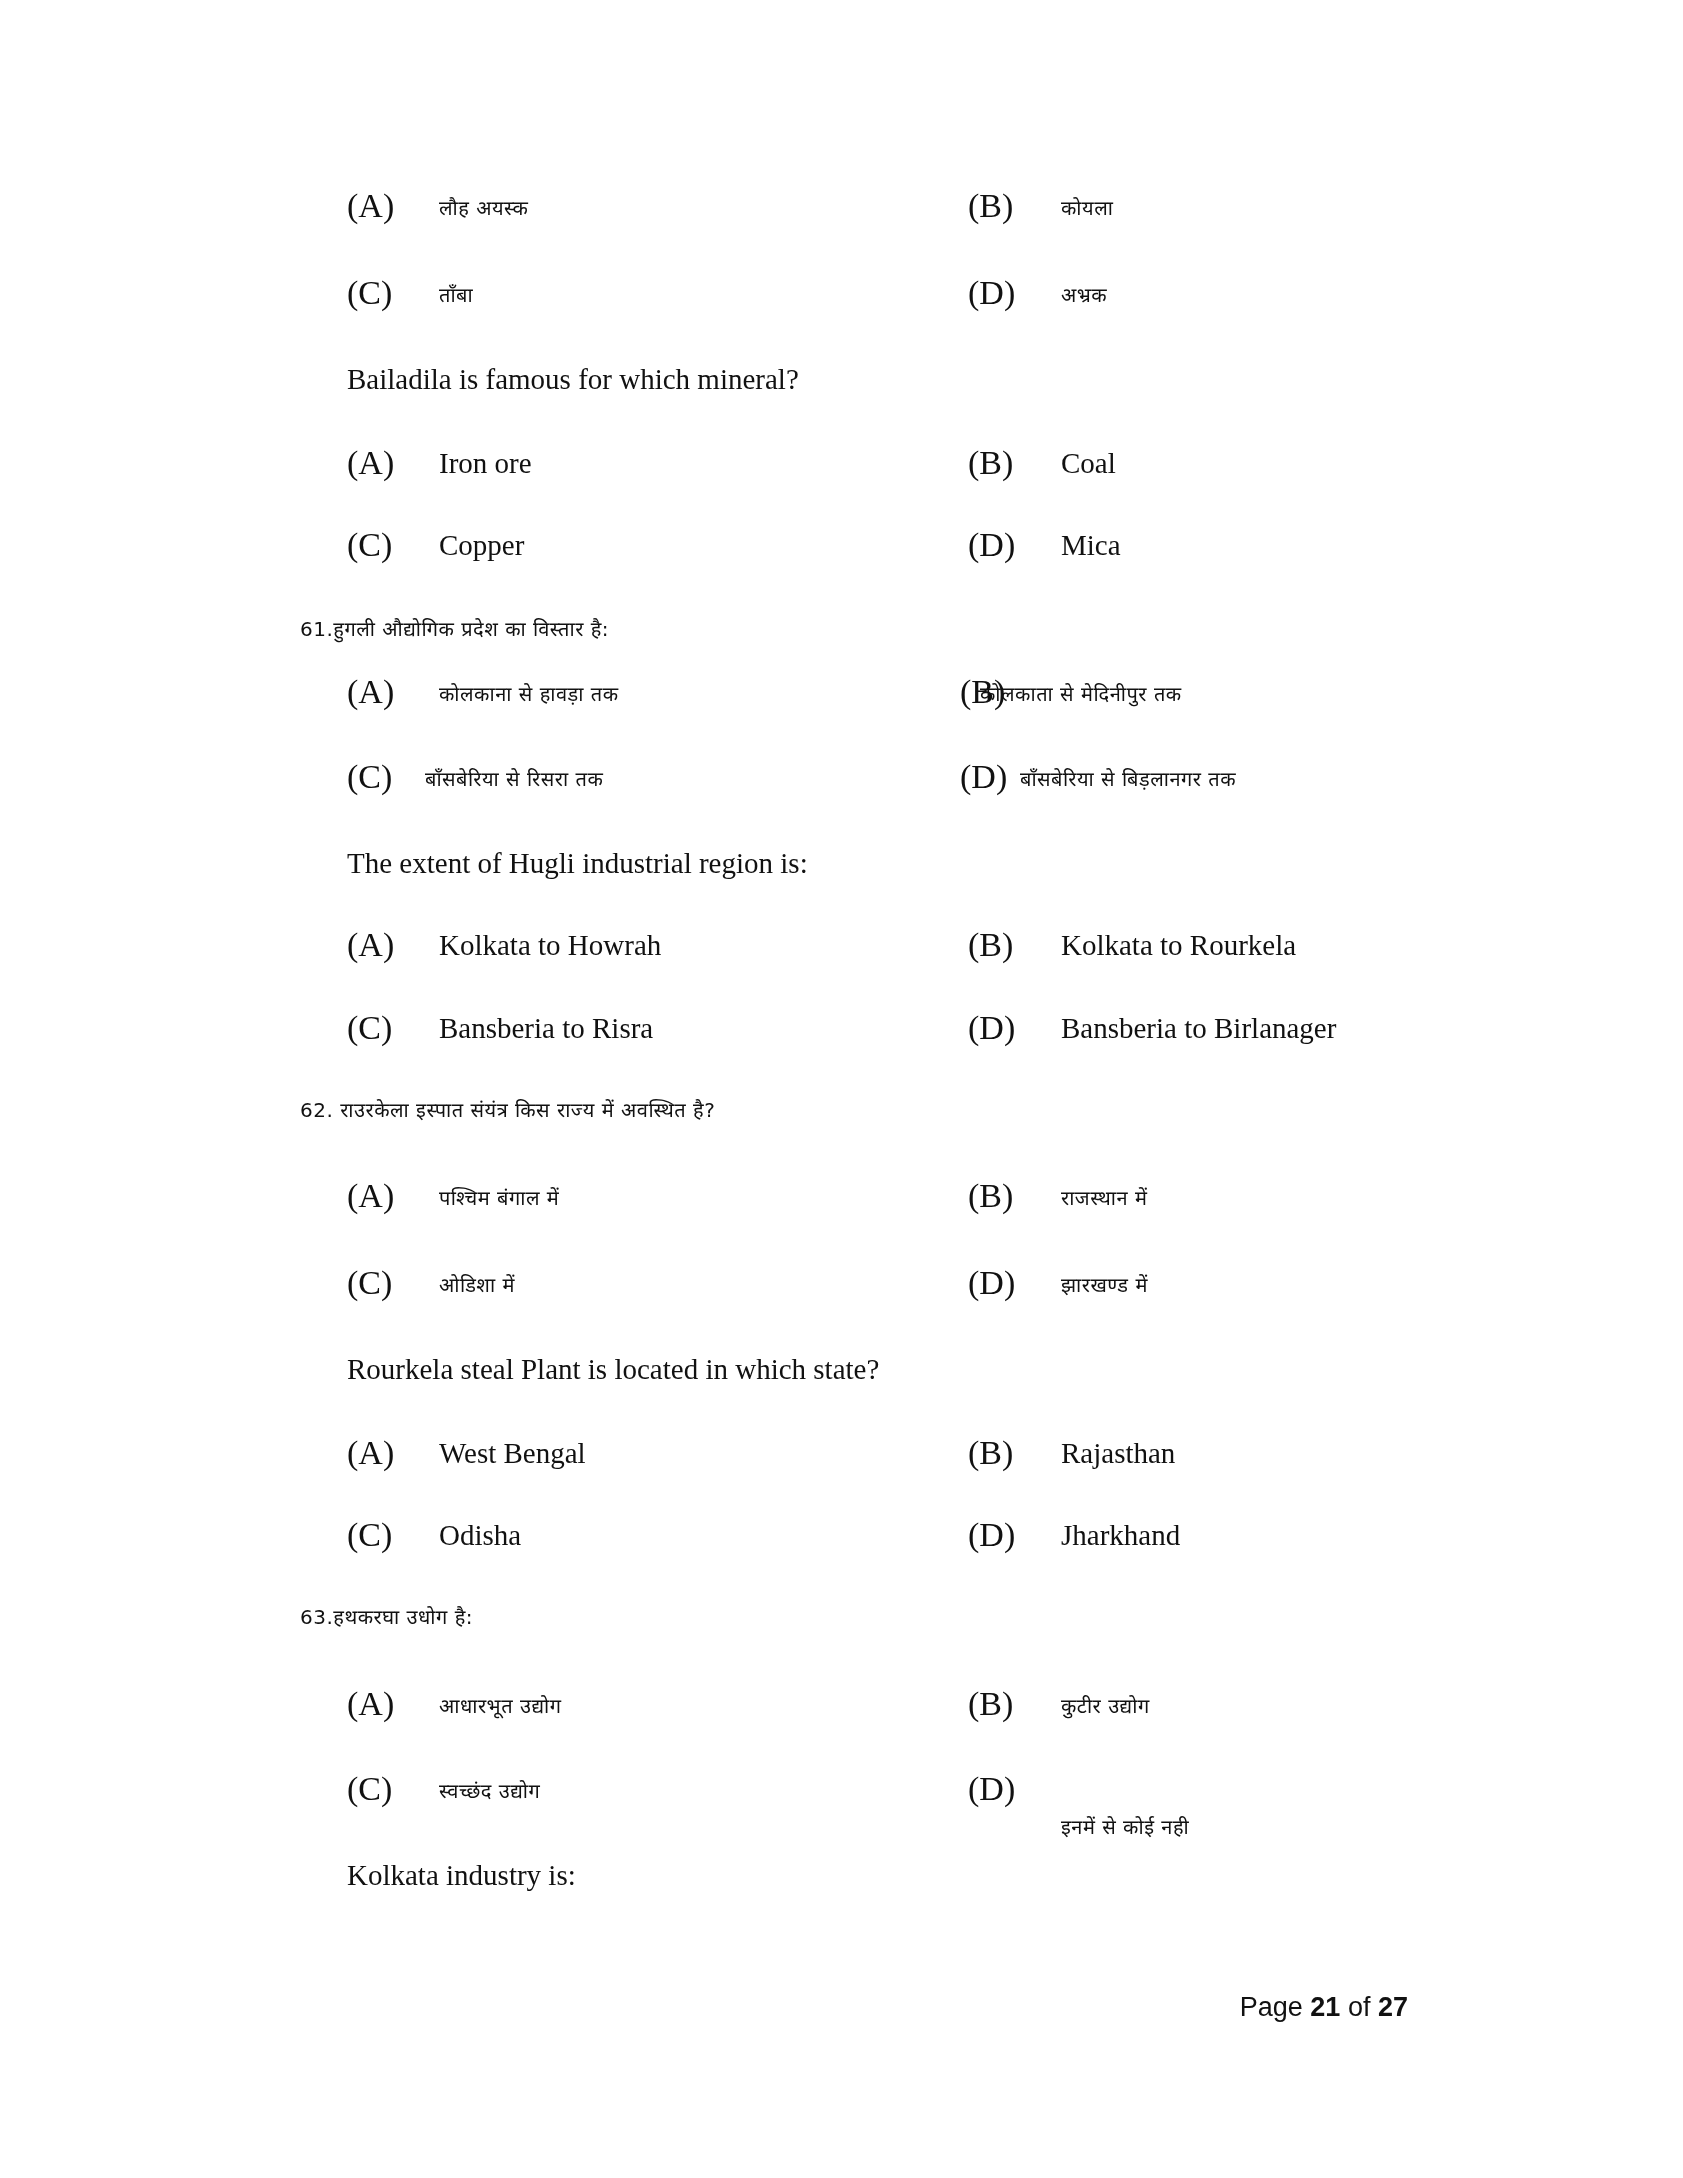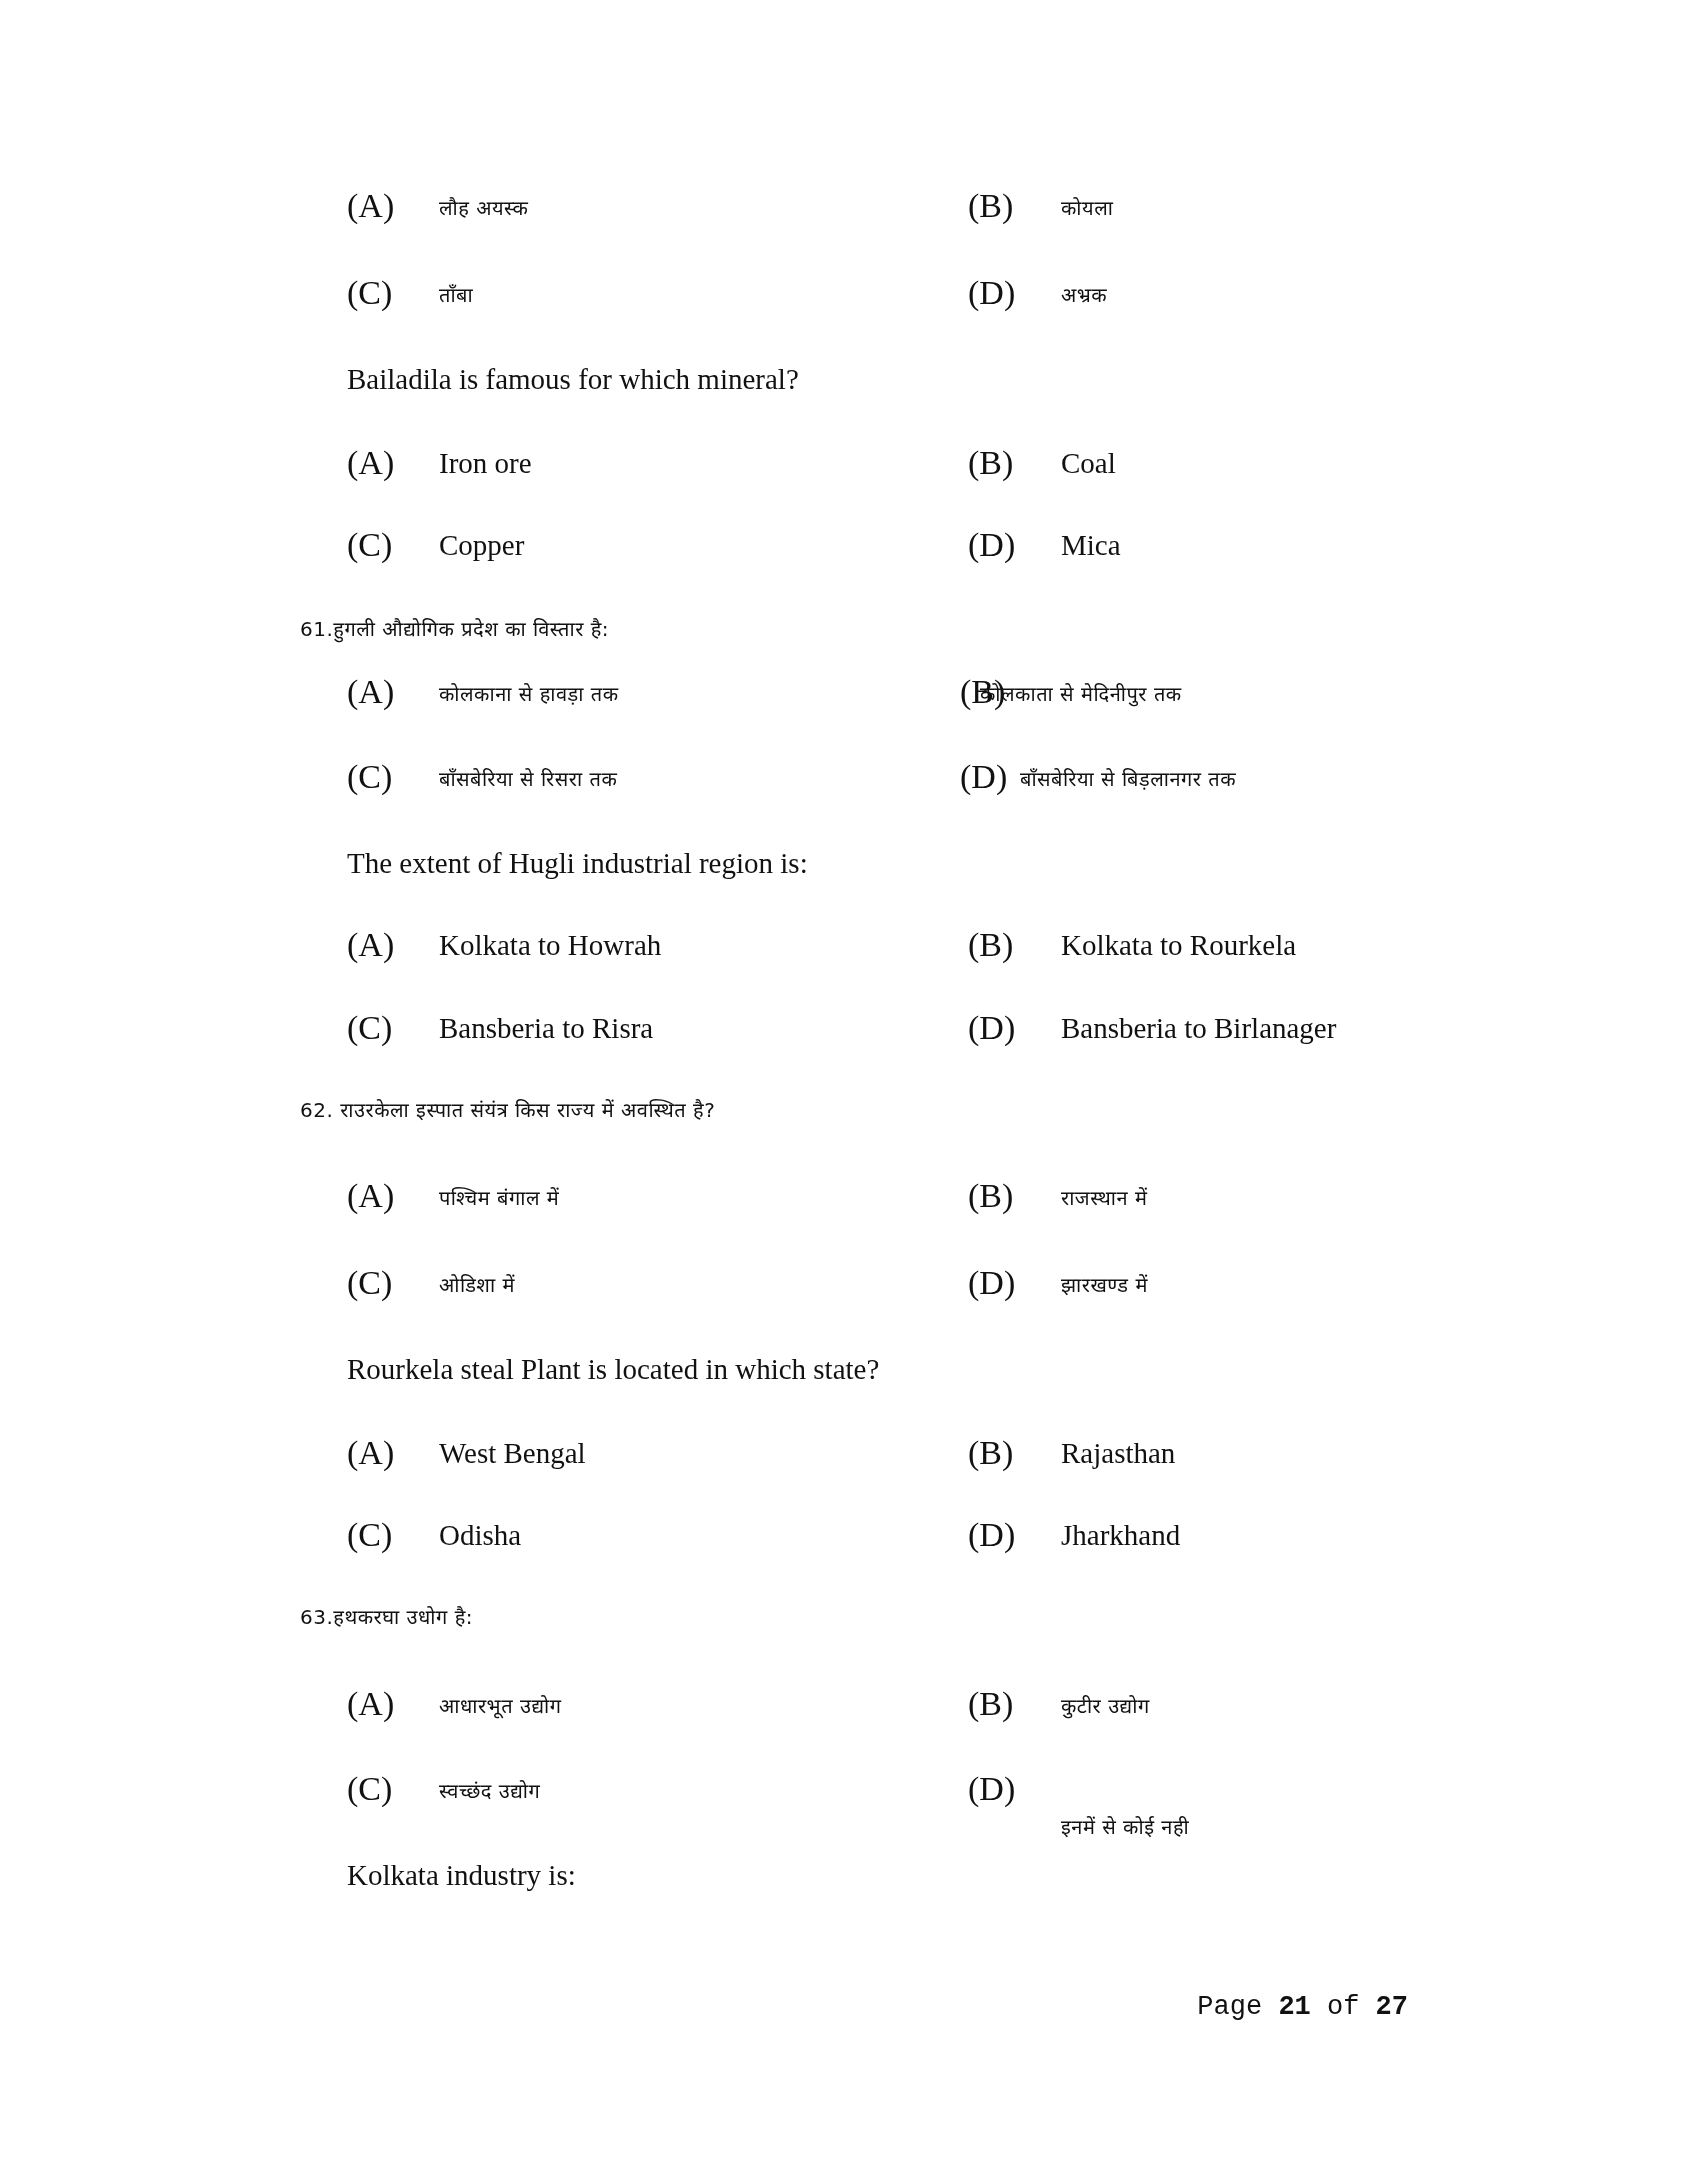--- a/index.html
+++ b/index.html
@@ -1,21 +1,21 @@
 <!DOCTYPE html>
 <html><head>
 <meta charset="utf-8">
 <style>
   html, body { margin:0; padding:0; background:#ffffff; }
   body { width:1683px; height:2178px; position:relative; overflow:hidden;
          font-family:"Liberation Serif","DejaVu Serif",serif; color:#111; }
   .line { position:absolute; white-space:nowrap; font-size:29px; line-height:40px; }
   .hi { font-family:"DejaVu Sans", sans-serif; font-size:20px; letter-spacing:0.5px; }
   .lbl { position:absolute; white-space:nowrap; font-size:34px; line-height:40px; }
-  .footer { position:absolute; right:275px; top:1992px; font-family:Liberation Mono, monospace;
+  .footer { position:absolute; right:275px; top:1992px; font-family:Liberation Sans, sans-serif;
             font-size:27px; color:#111; white-space:nowrap;margin-left:44px; }
   .footer b { font-weight:bold; }
 </style>
 </head>
 <body>
 
 <span class="lbl" style="left:347px;top:186px">(A)</span>
 <span class="line hi" style="left:439px;top:188px">लौह अयस्क</span>
 <span class="lbl" style="left:968px;top:186px">(B)</span>
 <span class="line hi" style="left:1061px;top:188px">कोयला</span>
@@ -33,21 +33,21 @@
 <span class="line" style="left:439px;top:525px">Copper</span>
 <span class="lbl" style="left:968px;top:525px">(D)</span>
 <span class="line" style="left:1061px;top:525px">Mica</span>
 
 <span class="line hi" style="left:300px;top:609px">61.हुगली औद्योगिक प्रदेश का विस्तार है:</span>
 <span class="lbl" style="left:347px;top:672px">(A)</span>
 <span class="line hi" style="left:439px;top:674px">कोलकाना से हावड़ा तक</span>
 <span class="lbl" style="left:960px;top:672px">(B)</span>
 <span class="line hi" style="left:980px;top:674px">कोलकाता से मेदिनीपुर तक</span>
 <span class="lbl" style="left:347px;top:757px">(C)</span>
-<span class="line hi" style="left:439px;top:759px">बाँसबेरिया से रिसरा तक</span>
+<span class="line hi" style="left:425px;top:759px">बाँसबेरिया से रिसरा तक</span>
 <span class="lbl" style="left:960px;top:757px">(D)</span>
 <span class="line hi" style="left:1020px;top:759px">बाँसबेरिया से बिड़लानगर तक</span>
 
 <span class="line" style="left:347px;top:843px">The extent of Hugli industrial region is:</span>
 <span class="lbl" style="left:347px;top:925px">(A)</span>
 <span class="line" style="left:439px;top:925px">Kolkata to Howrah</span>
 <span class="lbl" style="left:968px;top:925px">(B)</span>
 <span class="line" style="left:1061px;top:925px">Kolkata to Rourkela</span>
 <span class="lbl" style="left:347px;top:1008px">(C)</span>
 <span class="line" style="left:439px;top:1008px">Bansberia to Risra</span>

